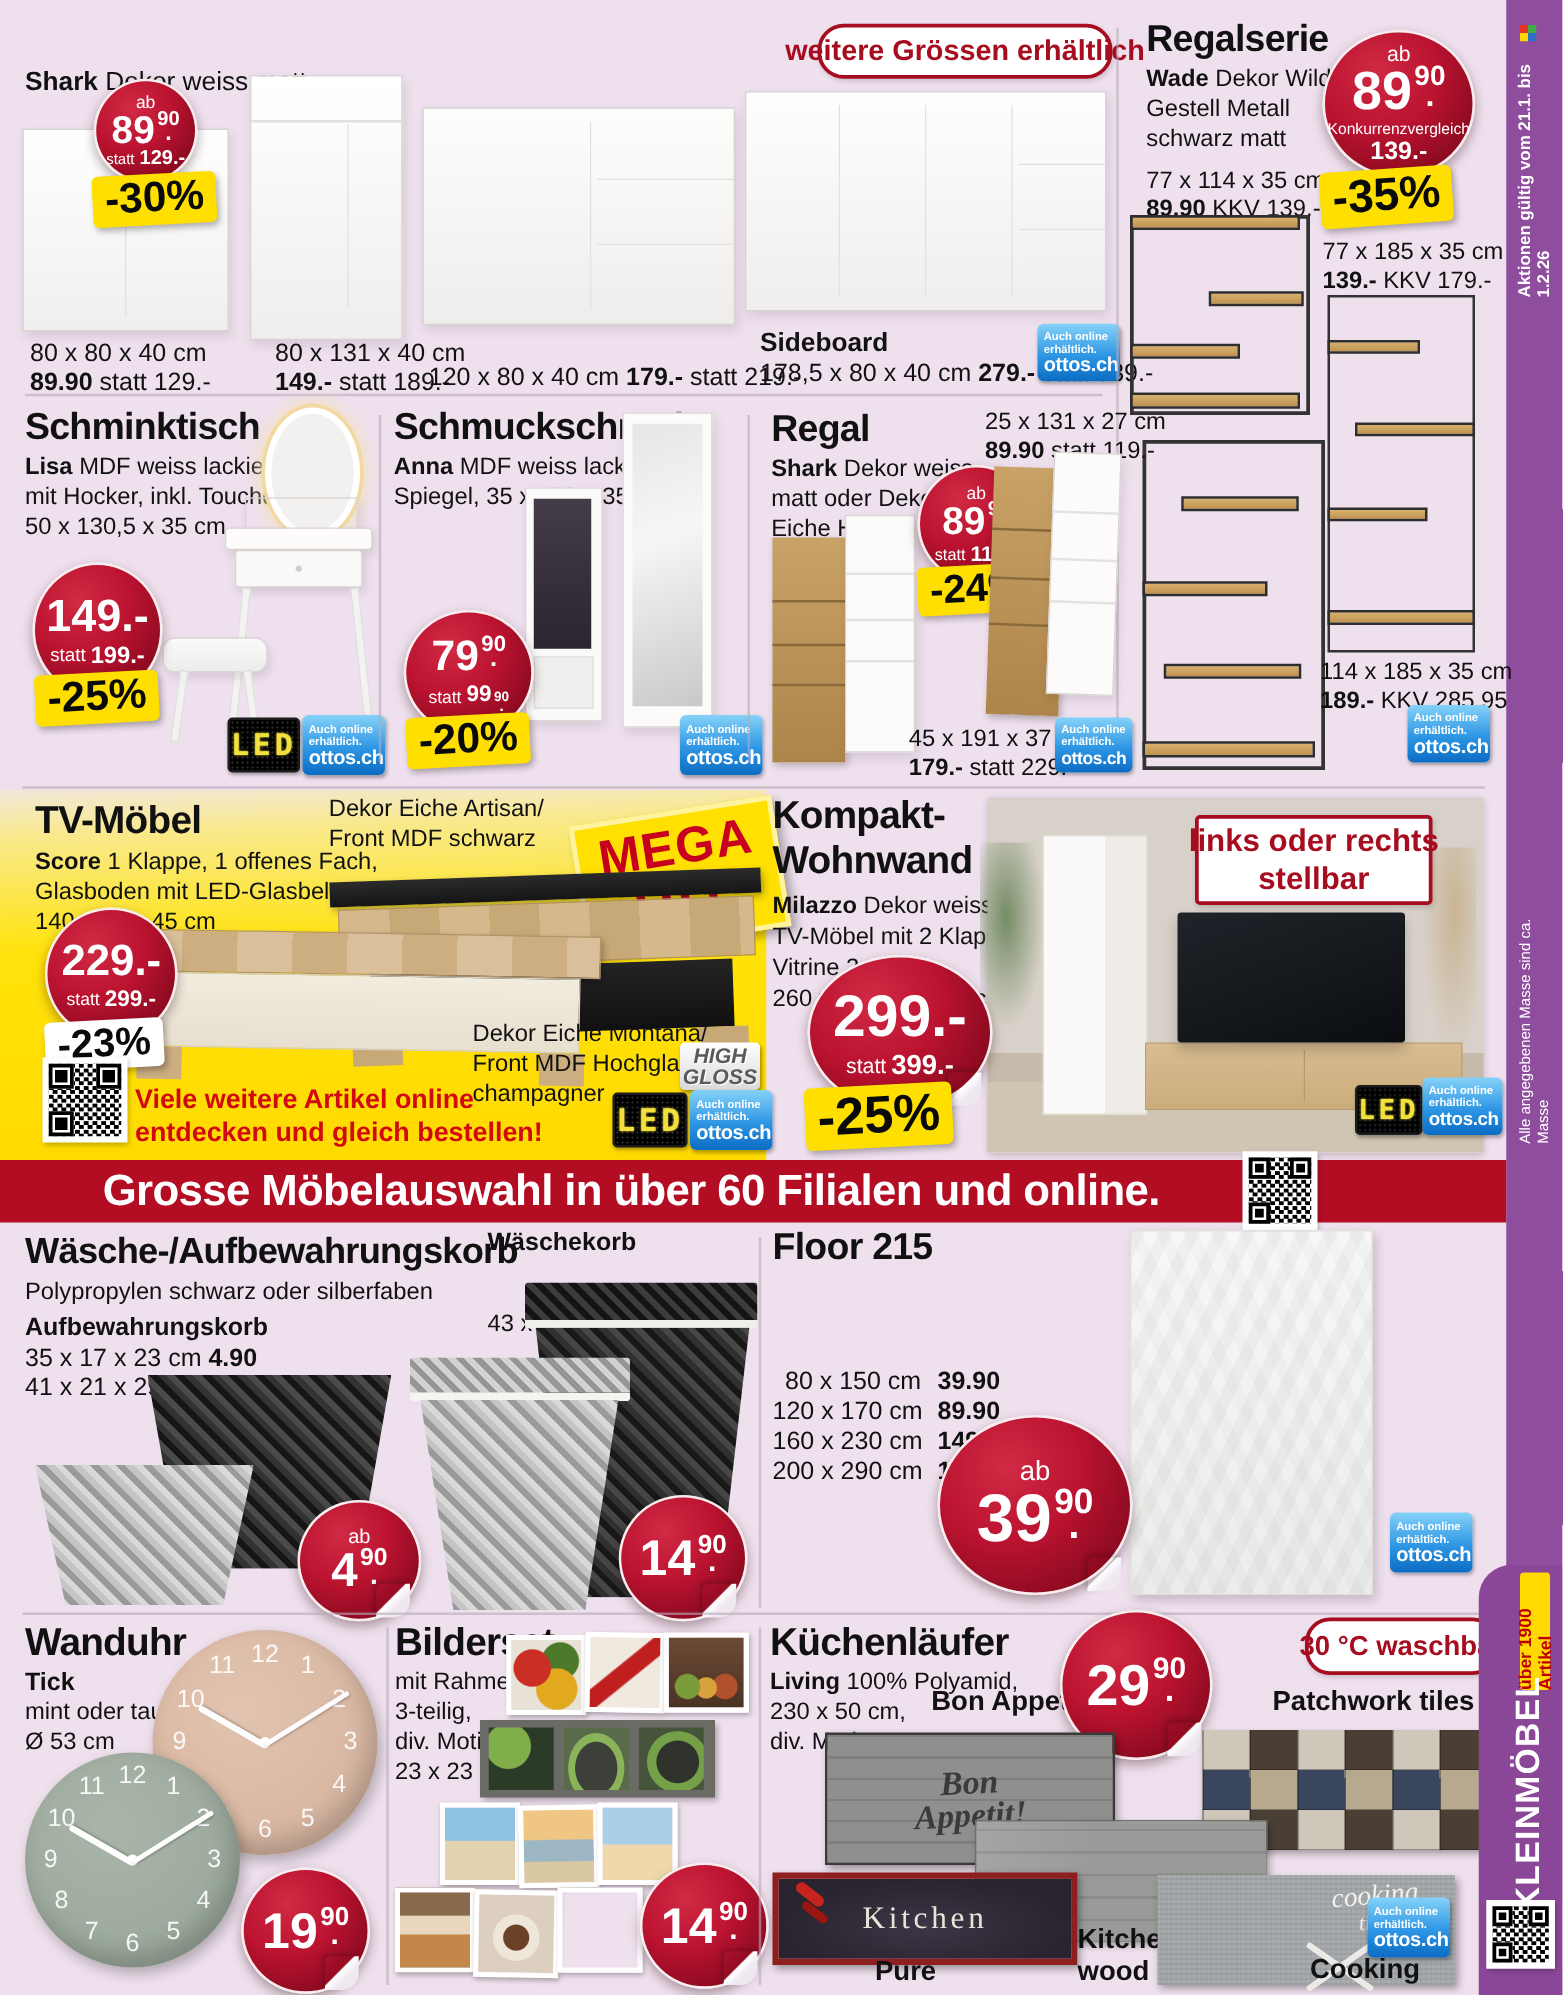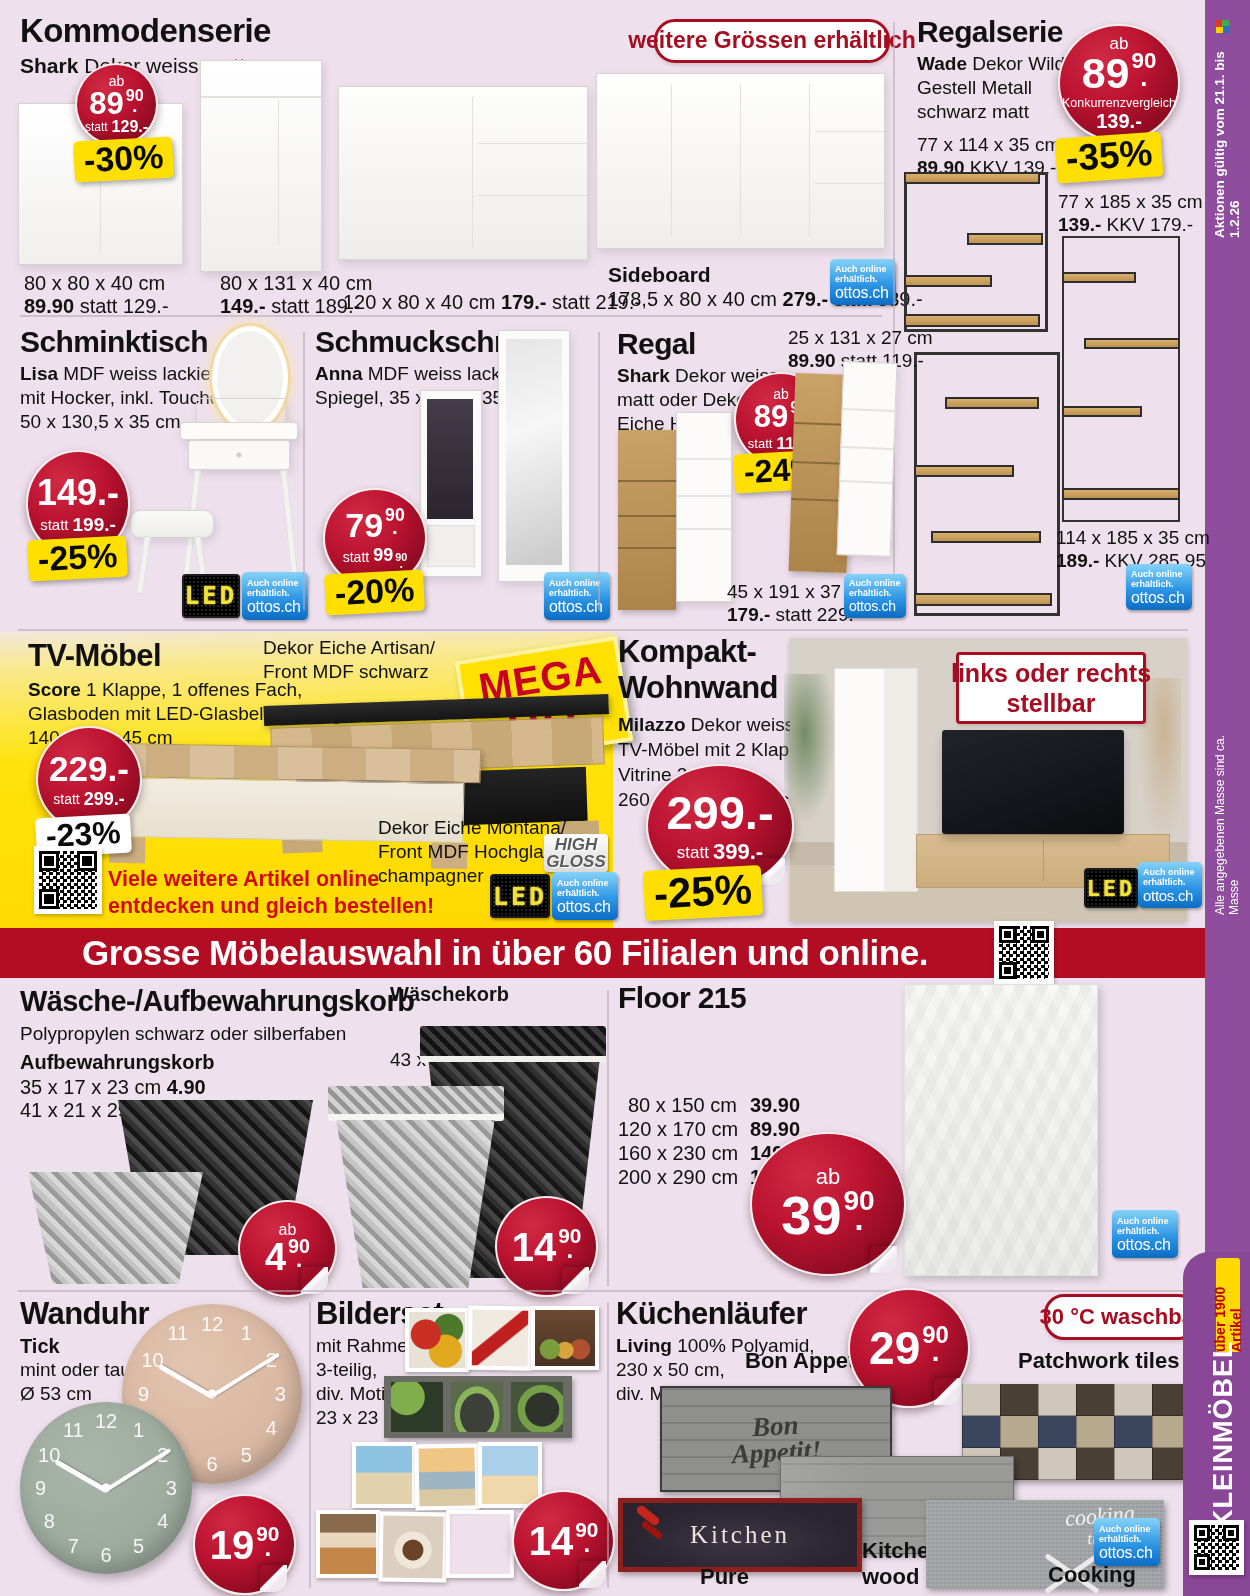--- a/index.html
+++ b/index.html
@@ -33,21 +33,21 @@
   .tag.white{background:#fff}
   
   .pill{position:absolute;background:#fff;border:3px solid #a60d20;color:#a60d20;font-weight:bold;
     border-radius:24px;display:flex;flex-direction:column;align-items:center;justify-content:center;
     text-align:center;box-shadow:1px 2px 4px rgba(0,0,0,.15);line-height:1.2;white-space:nowrap}
   
   .ottos{position:absolute;background:linear-gradient(180deg,#85d2f8 0%,#2e96e4 55%,#0b6cc3 100%);
     border-radius:5px;color:#fff;display:flex;flex-direction:column;align-items:flex-start;
     justify-content:center;padding:3px 5px;box-shadow:1px 2px 3px rgba(0,0,0,.3)}
   .ottos .o1{font-size:9px;line-height:10px;font-weight:bold}
-  .ottos .o2{font-size:16px;line-height:17px;font-weight:normal;letter-spacing:-0.3px}
+  .ottos .o2{font-size:16px;line-height:17px;font-weight:bold;letter-spacing:-0.3px}
   
   .led{position:absolute;background:radial-gradient(#232323 1px,#000 1px) 0 0/4px 4px,#000;color:#f2e13c;
     font-family:"DejaVu Sans Mono",monospace;font-weight:bold;display:flex;align-items:center;justify-content:center;
     letter-spacing:3px;border-radius:4px;border:2px solid #1c1c1c;text-shadow:0 0 2px #f2e13c;box-shadow:1px 2px 3px rgba(0,0,0,.3)}
   
   .megahit{position:absolute;background:#ffe000;border:4px solid #fff3a0;text-align:center;
     transform:rotate(-9deg);box-shadow:4px 5px 8px rgba(0,0,0,.3);padding:6px 16px;line-height:1}
   .megahit .mh1{display:block;color:#c80020;font-weight:bold;font-size:40px;letter-spacing:1px}
   .megahit .mh2{display:block;color:#c80020;font-weight:bold;font-size:46px;letter-spacing:2px}
   
@@ -84,21 +84,20 @@
 
   <div class="abs" style="left:1205px;top:0;width:45px;height:1596px;background:#8e4d9d"></div>
   <div class="abs" style="left:1216px;top:20px;width:13px;height:13px;background:conic-gradient(#3fae49 0 25%,#2e6fc4 0 50%,#ffd400 0 75%,#e63327 0)"></div>
   <div class="abs vt" style="left:1207px;top:38px;width:40px;height:200px;color:#fff;font-size:13.5px;font-weight:bold">
       <span>Aktionen gültig vom 21.1. bis 1.2.26</span>
     </div>
   <div class="abs vt" style="left:1209px;top:733px;width:36px;height:182px;color:#fff;font-size:12px">
       <span>Alle angegebenen Masse sind ca. Masse</span>
     </div>
 
-  <div class="ttl" style="left:20px;top:14px;font-size:33px">Kommodenserie</div>
   <div class="bd" style="left:20px;top:54px;font-size:21px">
     <span class="b">Shark</span><span> Dekor weiss matt</span>
   </div>
 
   <div class="wfurn" style="left:18px;top:103px;width:163px;height:160px;background:linear-gradient(#e3e1df,#e3e1df) 50% 55%/1px 86% no-repeat,linear-gradient(180deg,#ffffff,#f1efee)"></div>
   <div class="wfurn" style="left:200px;top:60px;width:120px;height:210px;background:linear-gradient(#e3e1df,#e3e1df) 0 17%/100% 2px no-repeat,linear-gradient(#e3e1df,#e3e1df) 65% 60%/1px 70% no-repeat,linear-gradient(180deg,#ffffff,#f0eeec)"></div>
   <div class="wfurn" style="left:338px;top:86px;width:248px;height:172px;background:linear-gradient(#e3e1df,#e3e1df) 54% 50%/1px 88% no-repeat,linear-gradient(#e3e1df,#e3e1df) 100% 33%/44% 1px no-repeat,linear-gradient(#e3e1df,#e3e1df) 100% 63%/44% 1px no-repeat,linear-gradient(180deg,#fdfdfc,#efedeb)"></div>
 
   <div class="circle" style="left:75px;top:63px;width:79px;height:79px">
     <span class="ab" style="font-size:14px">ab</span>

